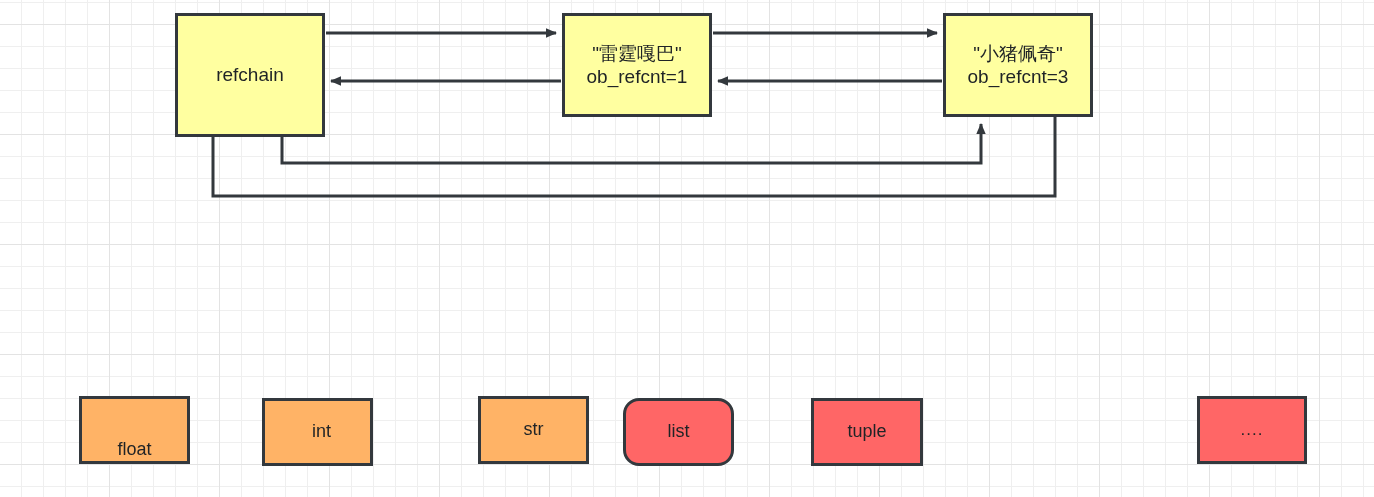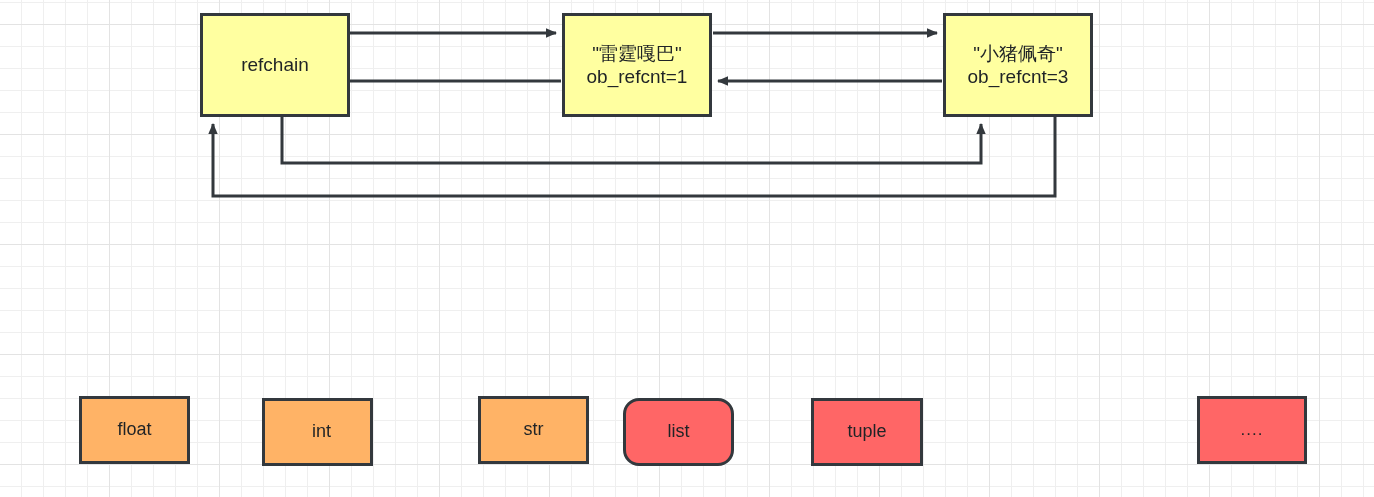--- a/index.html
+++ b/index.html
@@ -90,35 +90,35 @@
       <path d="M713,33 L937,33" marker-end="url(#arrowR)"></path>
 
       <path d="M942,81 L718,81" marker-end="url(#arrowL)"></path>
 
       <path d="M282,117 L282,163 L981,163 L981,124" marker-end="url(#arrowU)"></path>
 
       <path d="M1055,117 L1055,196 L213,196 L213,124" marker-end="url(#arrowU)"></path>
     </g>
   </svg>
 
-  <div class="node node-yellow" style="left:175px; top:13px; width:150px; height:104px;margin-left:25px;">
+  <div class="node node-yellow" style="left:175px; top:13px; width:150px; height:124px;">
     <span class="node-line">refchain</span>
   </div>
 
   <div class="node node-yellow" style="left:562px; top:13px; width:150px; height:104px;">
     <span class="node-line">"雷霆嘎巴"</span>
     <span class="node-line">ob_refcnt=1</span>
   </div>
 
   <div class="node node-yellow" style="left:943px; top:13px; width:150px; height:104px;">
     <span class="node-line">"小猪佩奇"</span>
     <span class="node-line">ob_refcnt=3</span>
   </div>
 
-  <div class="node node-orange" style="left:79px; top:396px; width:111px; height:68px;">
+  <div class="node node-orange" style="left:79px; top:396px; width:111px; height:68px;justify-content:flex-end;">
     <span class="node-line">float</span>
   </div>
 
   <div class="node node-orange" style="left:262px; top:398px; width:111px; height:68px;padding-left:8px;">
     <span class="node-line">int</span>
   </div>
 
   <div class="node node-orange" style="left:442px; top:396px; width:111px; height:68px;margin-left:36px;">
     <span class="node-line">str</span>
   </div>

